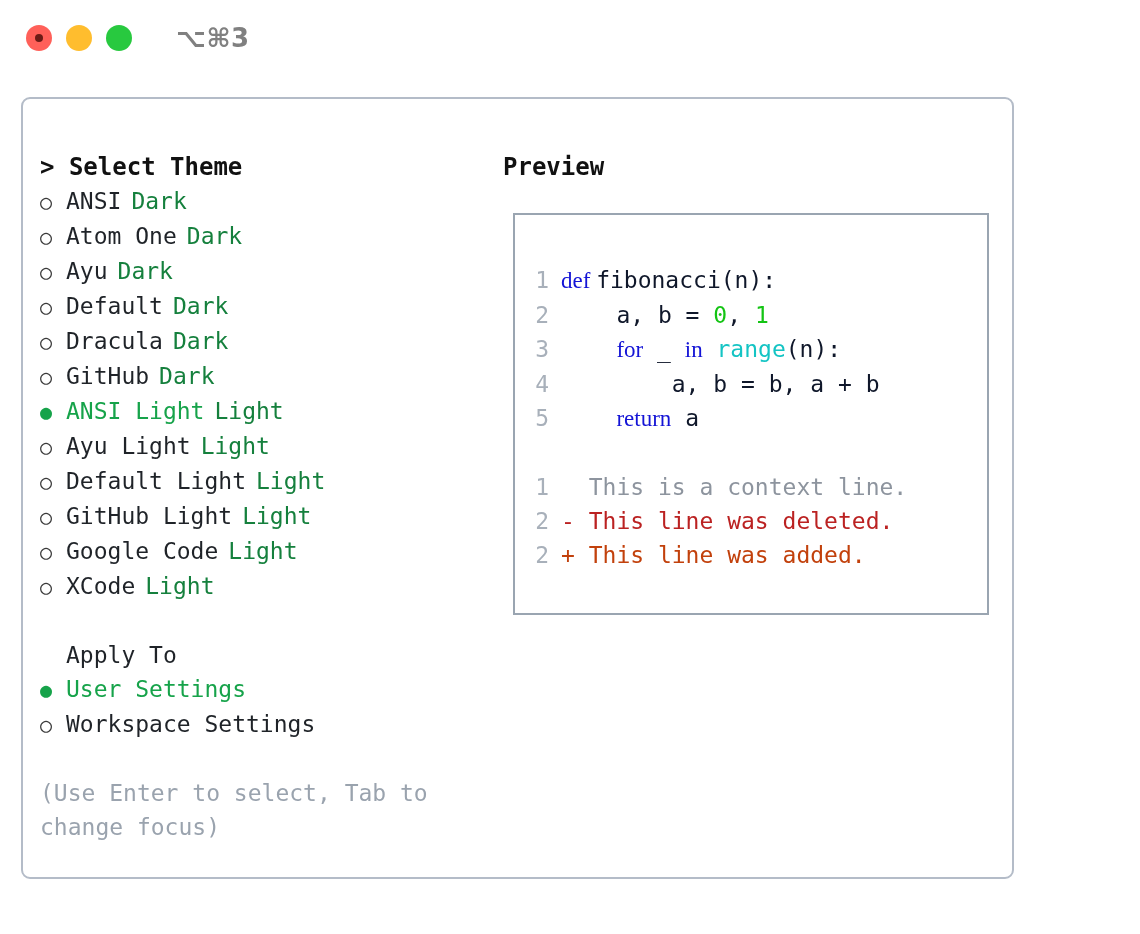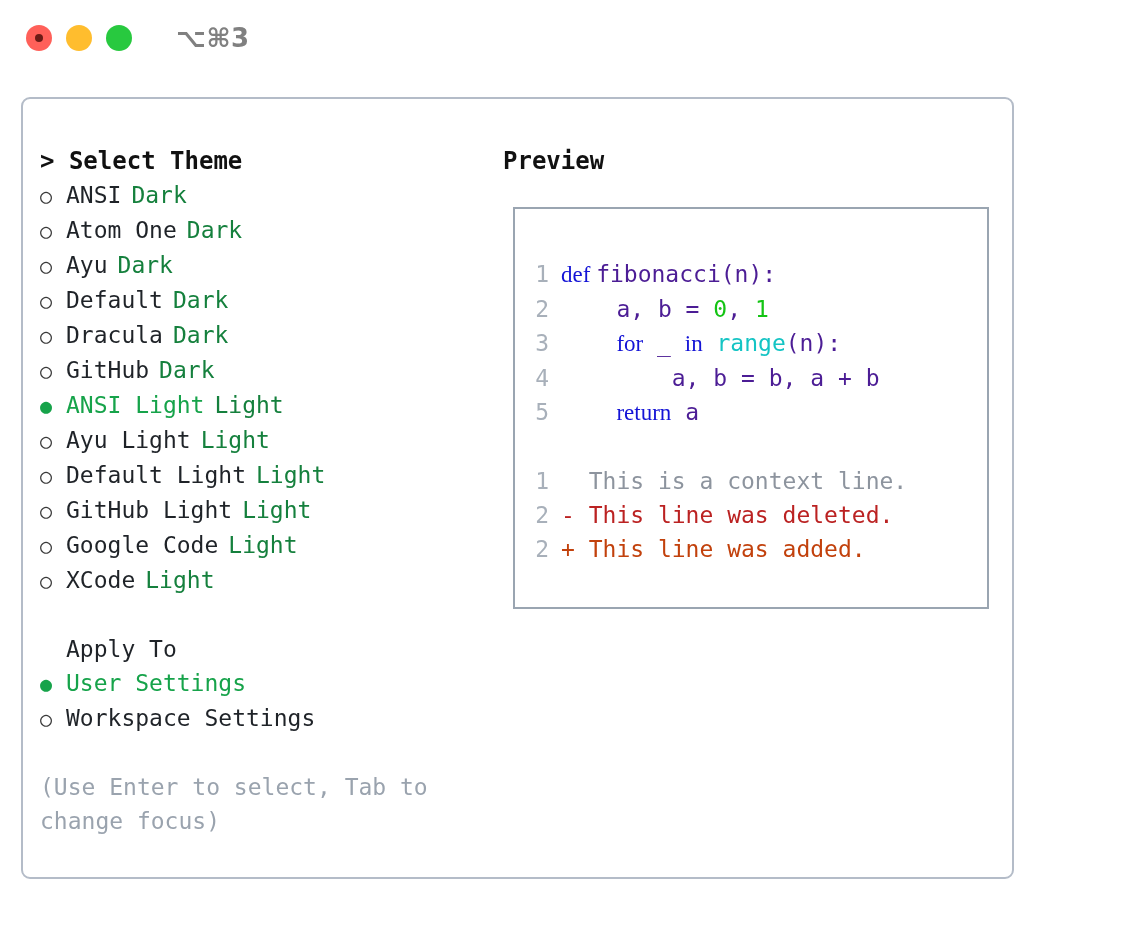--- a/index.html
+++ b/index.html
@@ -78,21 +78,21 @@
     width: 993px;
     height: 782px;
     border: 2px solid #b4bcc8;
     border-radius: 9px;
     box-sizing: border-box;
     background: #ffffff;
   }
 
   .panel-inner {
     position: absolute;
-    left: 0; top: 0;
+    left: 0; top: 6px;
     width: 100%;
     height: 100%;
     display: flex;
   }
 
   .col-left {
     width: 480px;
     padding: 45px 0 0 17px;
     box-sizing: border-box;
   }
@@ -189,21 +189,21 @@
     text-align: right;
     color: #a8b0ba;
     padding-right: 12px;
     box-sizing: border-box;
   }
   .codetext { color: #1f2328; }
 
   .tok-kw   { color: #1414d6; font-family: Liberation Serif, serif; }
   .tok-fn   { color: #14c4c4; }
   .tok-num  { color: #14c414; }
-  .tok-plain{ color: #4c1d95; margin-top: 48px; }
+  .tok-plain{ color: #0f172a; margin-top: 48px; }
 
   .gap-row { height: 34px; }
 
   .diff-ctx  { color: #8d949e; }
   .diff-del  { color: #bb2222; }
   .diff-add  { color: #c2410c; }
 </style>
 </head>
 <body>
 

